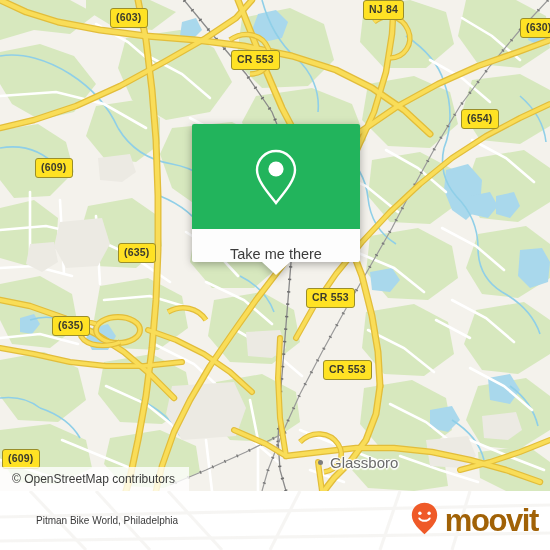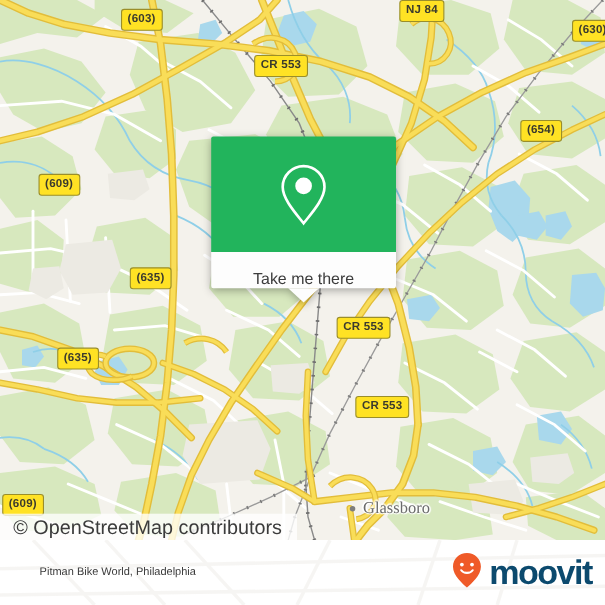--- a/index.html
+++ b/index.html
@@ -44,39 +44,39 @@
   }
 
   
   .place-label {
     position: absolute;
     color: #6b6b6b;
     font-size: 15px;
     white-space: nowrap;
     text-shadow: 1.5px 0 1px #fff, -1.5px 0 1px #fff, 0 1.5px 1px #fff,
                  0 -1.5px 1px #fff, 1px 1px 1px #fff, -1px -1px 1px #fff;
-    font-family: Liberation Serif, serif;
+    font-family: Liberation Sans, sans-serif;
   }
   .place-dot {
     position: absolute;
     width: 5px; height: 5px;
     background: #7d7d7d;
     border-radius: 50%;
   }
 
   
   #attribution {
     position: absolute;
     left: 0; top: 467px;
     height: 24px;
     padding: 0 14px 0 12px;
     display: flex; align-items: center;
     background: rgba(255,255,255,0.78);
     color: #3b3b3b;
-    font-size: 18px;
+    font-size: 12px;
     white-space: nowrap;
     font-family: "Liberation Sans", sans-serif;
   }
 
   
   #popup {
     position: absolute;
     left: 192px; top: 124px;
     width: 168px;
     filter: drop-shadow(0 2px 4px rgba(0,0,0,0.32));
@@ -126,21 +126,21 @@
     font-size: 10px;
     white-space: nowrap;
     font-family: "Liberation Sans", sans-serif;
   }
   #brand {
     position: absolute;
     right: 12px; top: 0; height: 59px;
     display: flex; align-items: center;
   }
   #brand-text {
-    color: #0c4a6e;
+    color: #a16207;
     font-size: 31px;
     font-weight: bold;
     letter-spacing: -1.4px;
     margin-left: 7px;
     line-height: 1;
     font-family: "Liberation Sans", sans-serif;
   }
 </style>
 </head>
 <body>
@@ -361,21 +361,21 @@
         <path d="M168,312 C182,304 198,308 206,320" stroke="#e2bd3a" stroke-width="5.5"></path>
         <path d="M168,312 C182,304 198,308 206,320" stroke="#f9dd58" stroke-width="3.2"></path>
       </g>
     </svg>
 
     <div id="shield-layer">
         <div class="shield" style="left: 110px; top: 8px;">(603)</div>
         <div class="shield" style="left: 363px; top: 0px;">NJ 84</div>
         <div class="shield" style="left: 520px; top: 18px;">(630)</div>
         <div class="shield" style="left: 231px; top: 50px;">CR 553</div>
-        <div class="shield" style="left: 461px; top: 109px; margin-left: 12px;">(654)</div>
+        <div class="shield" style="left: 461px; top: 109px;">(654)</div>
         <div class="shield" style="left: 35px; top: 158px;">(609)</div>
         <div class="shield" style="left: 118px; top: 243px;">(635)</div>
         <div class="shield" style="left: 306px; top: 288px;">CR 553</div>
         <div class="shield" style="left: 52px; top: 316px;">(635)</div>
         <div class="shield" style="left: 323px; top: 360px;">CR 553</div>
         <div class="shield" style="left: 2px; top: 449px;">(609)</div>
       </div>
 
     <div id="place-layer">
         <div class="place-dot" style="left: 318px; top: 460px;"></div>

